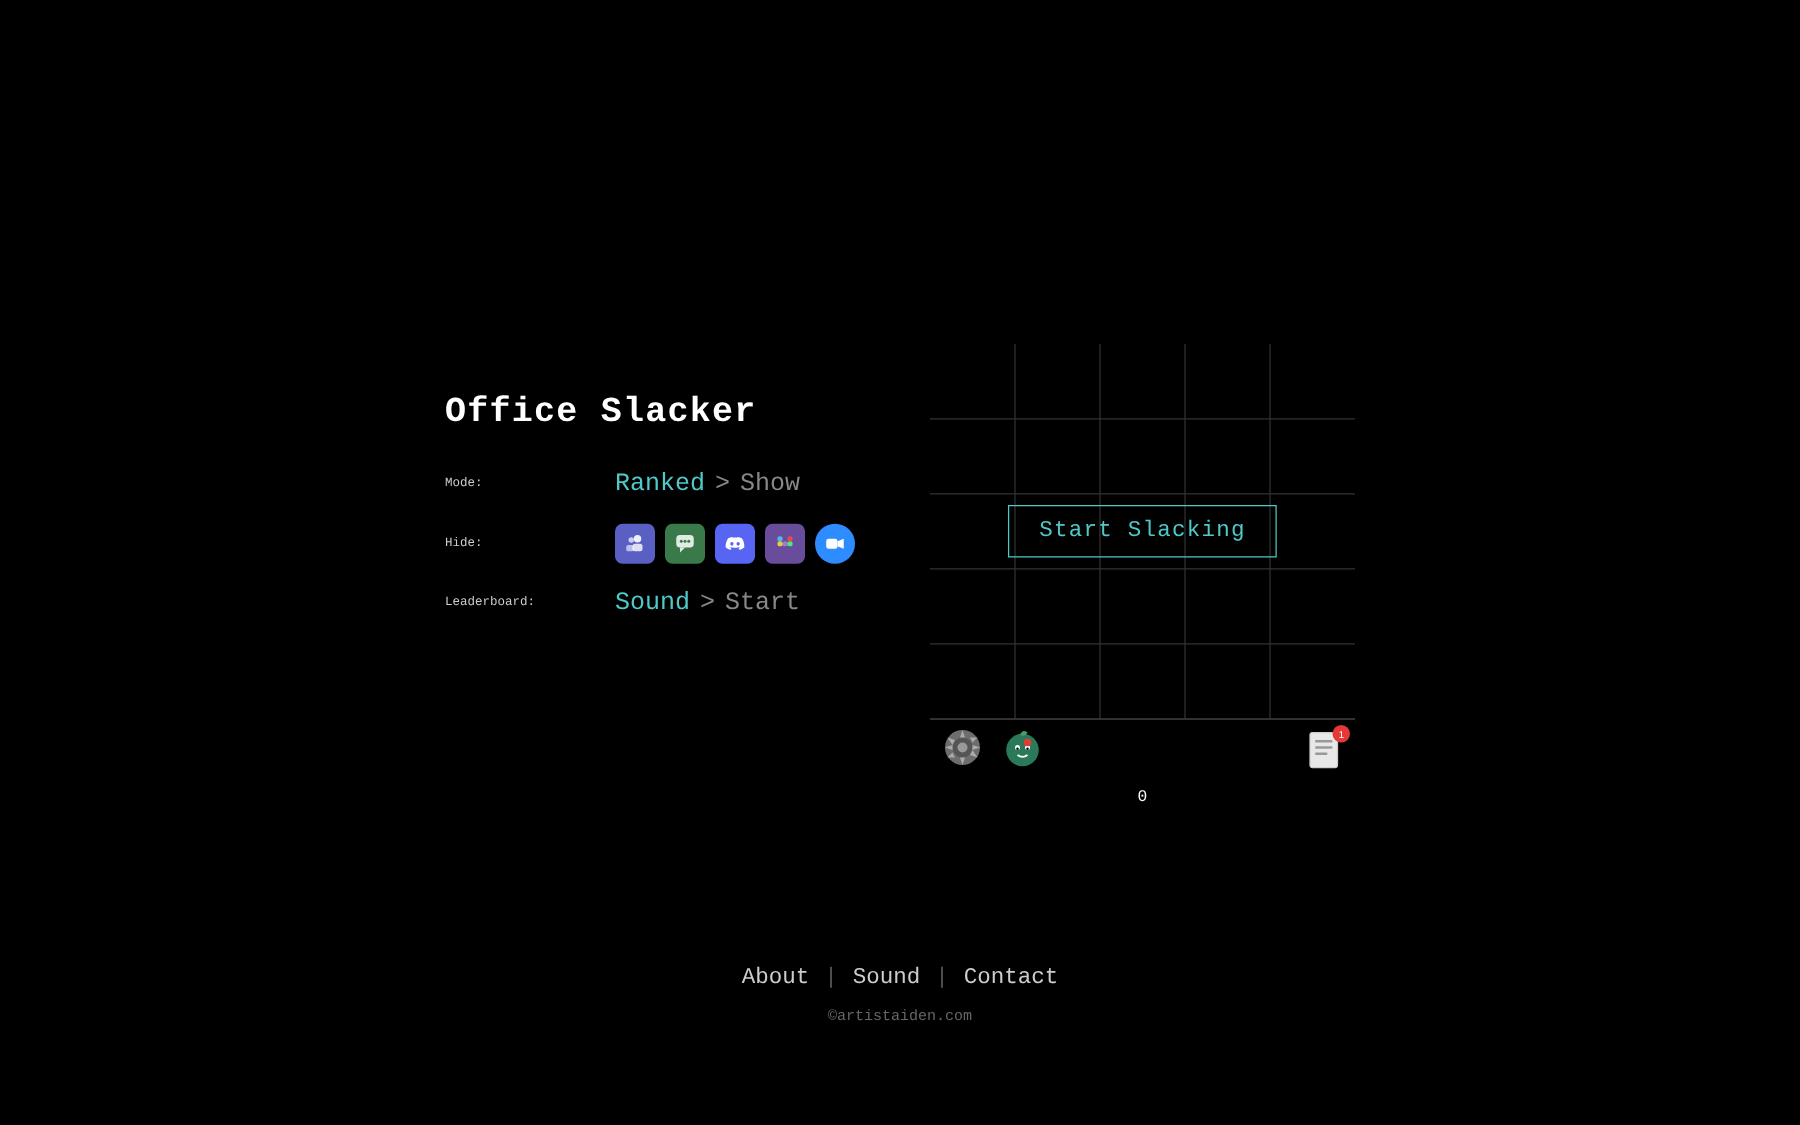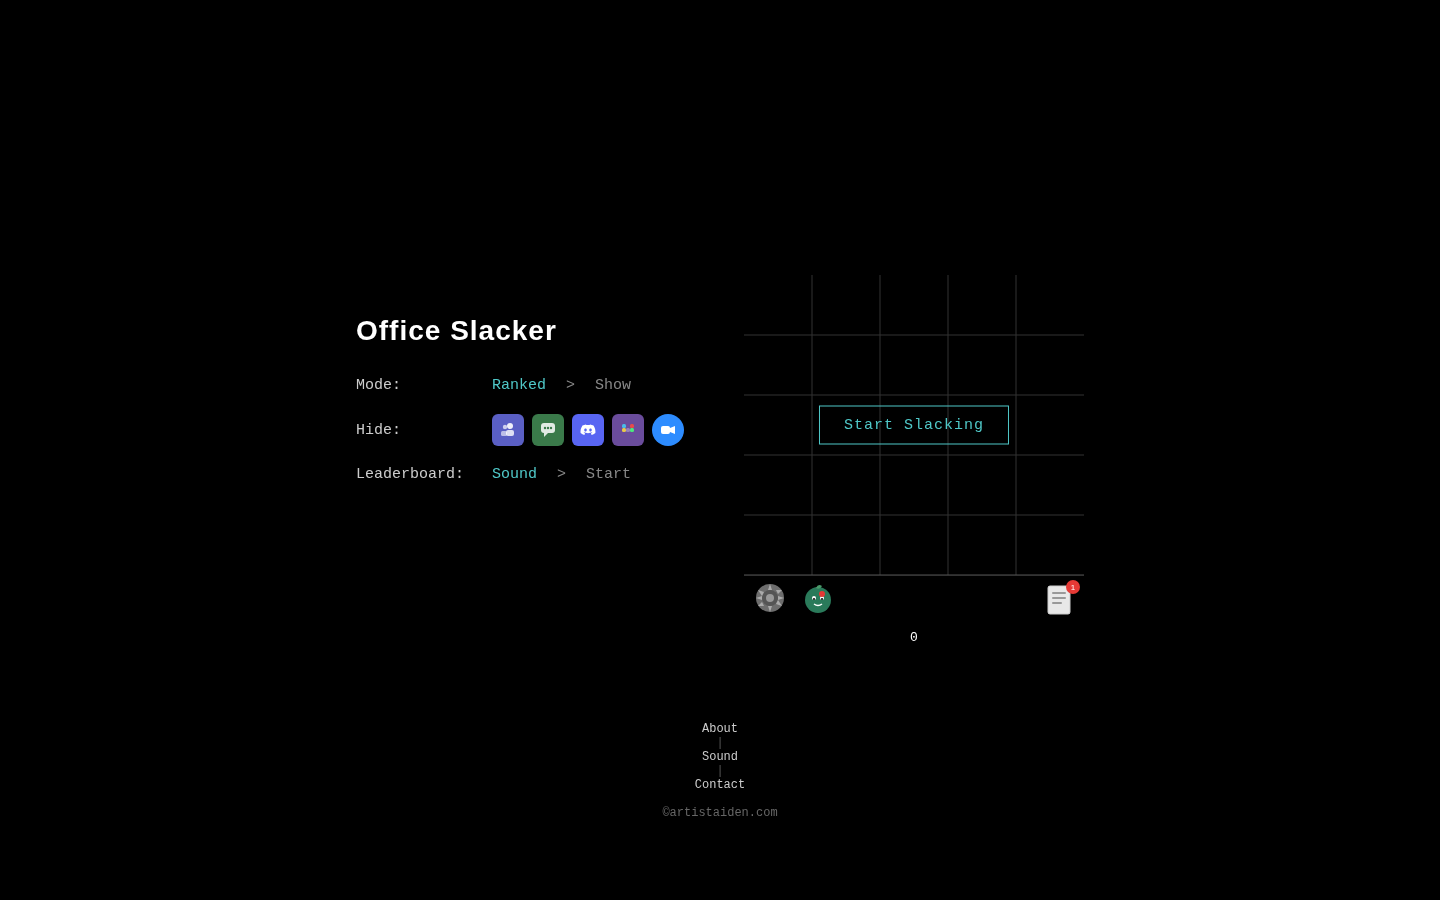--- a/index.html
+++ b/index.html
@@ -33,43 +33,43 @@
       gap: 10px;
       margin-top: 40px;
     }
 
     .game-title {
       font-size: 28px;
       font-weight: bold;
       color: #fff;
       letter-spacing: 1px;
       margin-bottom: 20px;
-      font-family: Liberation Sans, sans-serif;
+      font-family: Liberation Mono, monospace;
     }
 
     .option-row {
       display: flex;
       align-items: center;
       gap: 16px;
       margin-bottom: 10px;
     }
 
     .option-label {
       color: #ccc;
-      font-size: 15px;
+      font-size: 10px;
       width: 120px;
       font-family: 'Courier New', Courier, monospace;
     }
 
     .option-values {
       display: flex;
       align-items: flex-start;
-      gap: 20px;
-      font-family: 'Courier New', Courier, monospace;
-      font-size: 15px;
+      gap: 8px;
+      font-family: 'Courier New', Courier, monospace;
+      font-size: 20px;
     }
 
     .option-active {
       color: #4fc8c8;
       cursor: pointer;
     }
 
     .option-separator {
       color: #888;
     }
@@ -132,21 +132,21 @@
 
     .start-button {
       position: absolute;
       top: 50%;
       left: 50%;
       transform: translate(-50%, -50%);
       background: transparent;
       border: 1.5px solid #4fc8c8;
       color: #4fc8c8;
       font-family: 'Courier New', Courier, monospace;
-      font-size: 15px;
+      font-size: 18px;
       padding: 10px 24px;
       cursor: pointer;
       letter-spacing: 1px;
       white-space: nowrap;
     }
 
     
     .game-floor {
       width: 340px;
       height: 50px;
@@ -166,22 +166,21 @@
       flex-direction: column;
       align-items: center;
       gap: 14px;
     }
 
     .footer-nav {
       display: flex;
       align-items: center;
       gap: 0;
       font-family: 'Courier New', Courier, monospace;
-      font-size: 12px;
-      flex-direction: column;
+      font-size: 18px;
     }
 
     .footer-link {
       color: #ccc;
       cursor: pointer;
       padding: 0 12px;
       text-decoration: none;
     }
 
     .footer-separator {

